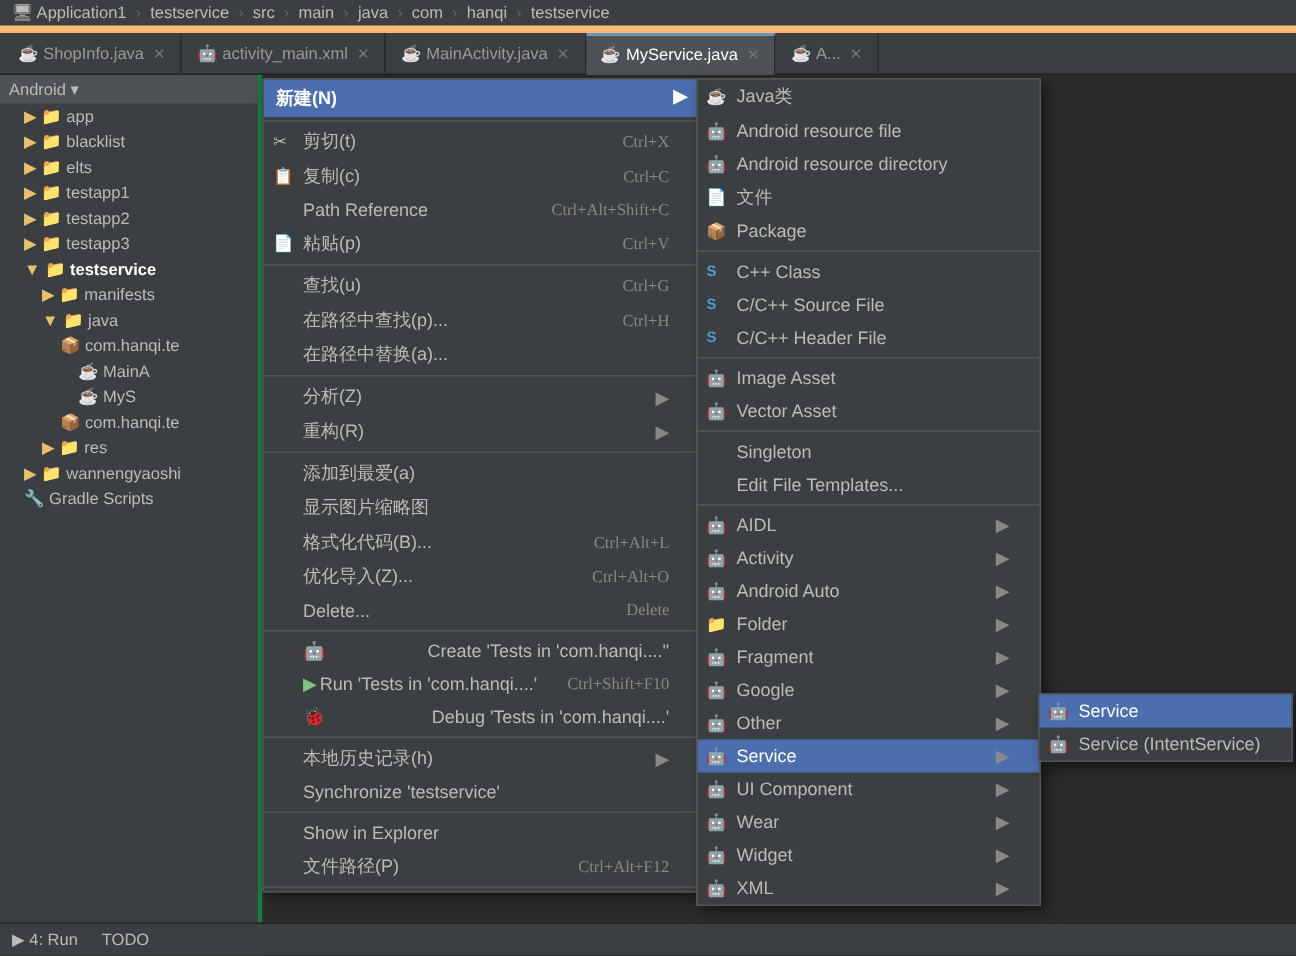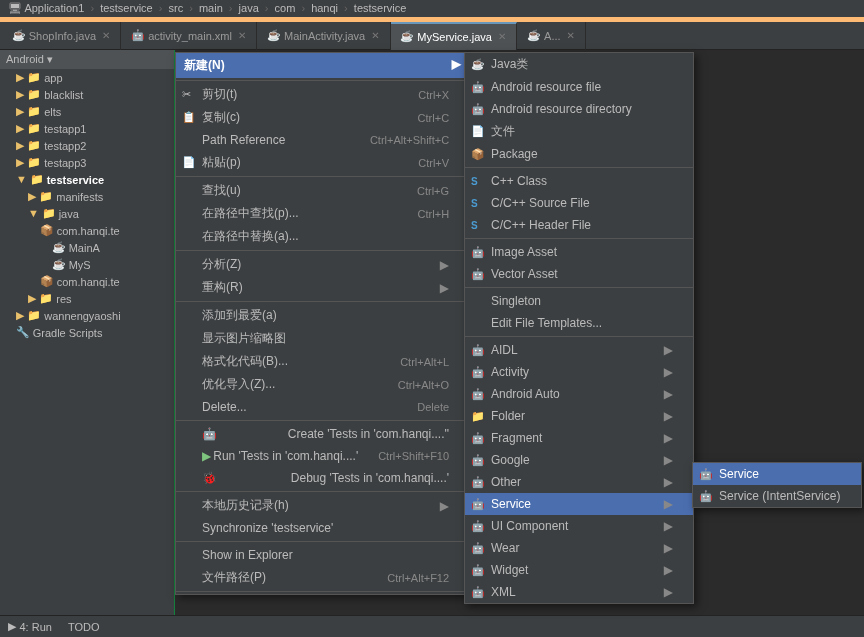--- a/index.html
+++ b/index.html
@@ -65,21 +65,21 @@
     
     .main-layout {
       display: flex;
       height: calc(637px - 50px);
     }
 
     
     .sidebar {
       width: 175px;
       background: #3c3f41;
-      border-right: 1px solid #15803d;
+      border-right: 3px solid #15803d;
       overflow: hidden;
       position: relative;
     }
     .sidebar-header {
       background: #4e5254;
       padding: 3px 6px;
       font-size: 11px;
       color: #bbbbbb;
       display: flex;
       align-items: center;
@@ -144,20 +144,21 @@
       cursor: pointer;
       position: relative;
       white-space: nowrap;
       min-height: 22px;
     }
     .menu-item.active-item { background: #4b6eaf; color: #fff; }
     .menu-item .shortcut {
       color: #888;
       font-size: 11px;
       margin-left: 20px;
+      font-family: Liberation Serif, serif;
     }
     .menu-item .arrow { margin-left: 10px; color: #888; }
     .menu-divider {
       height: 1px;
       background: #555;
       margin: 2px 0;
     }
     .menu-item-icon {
       position: absolute;
       left: 6px;

